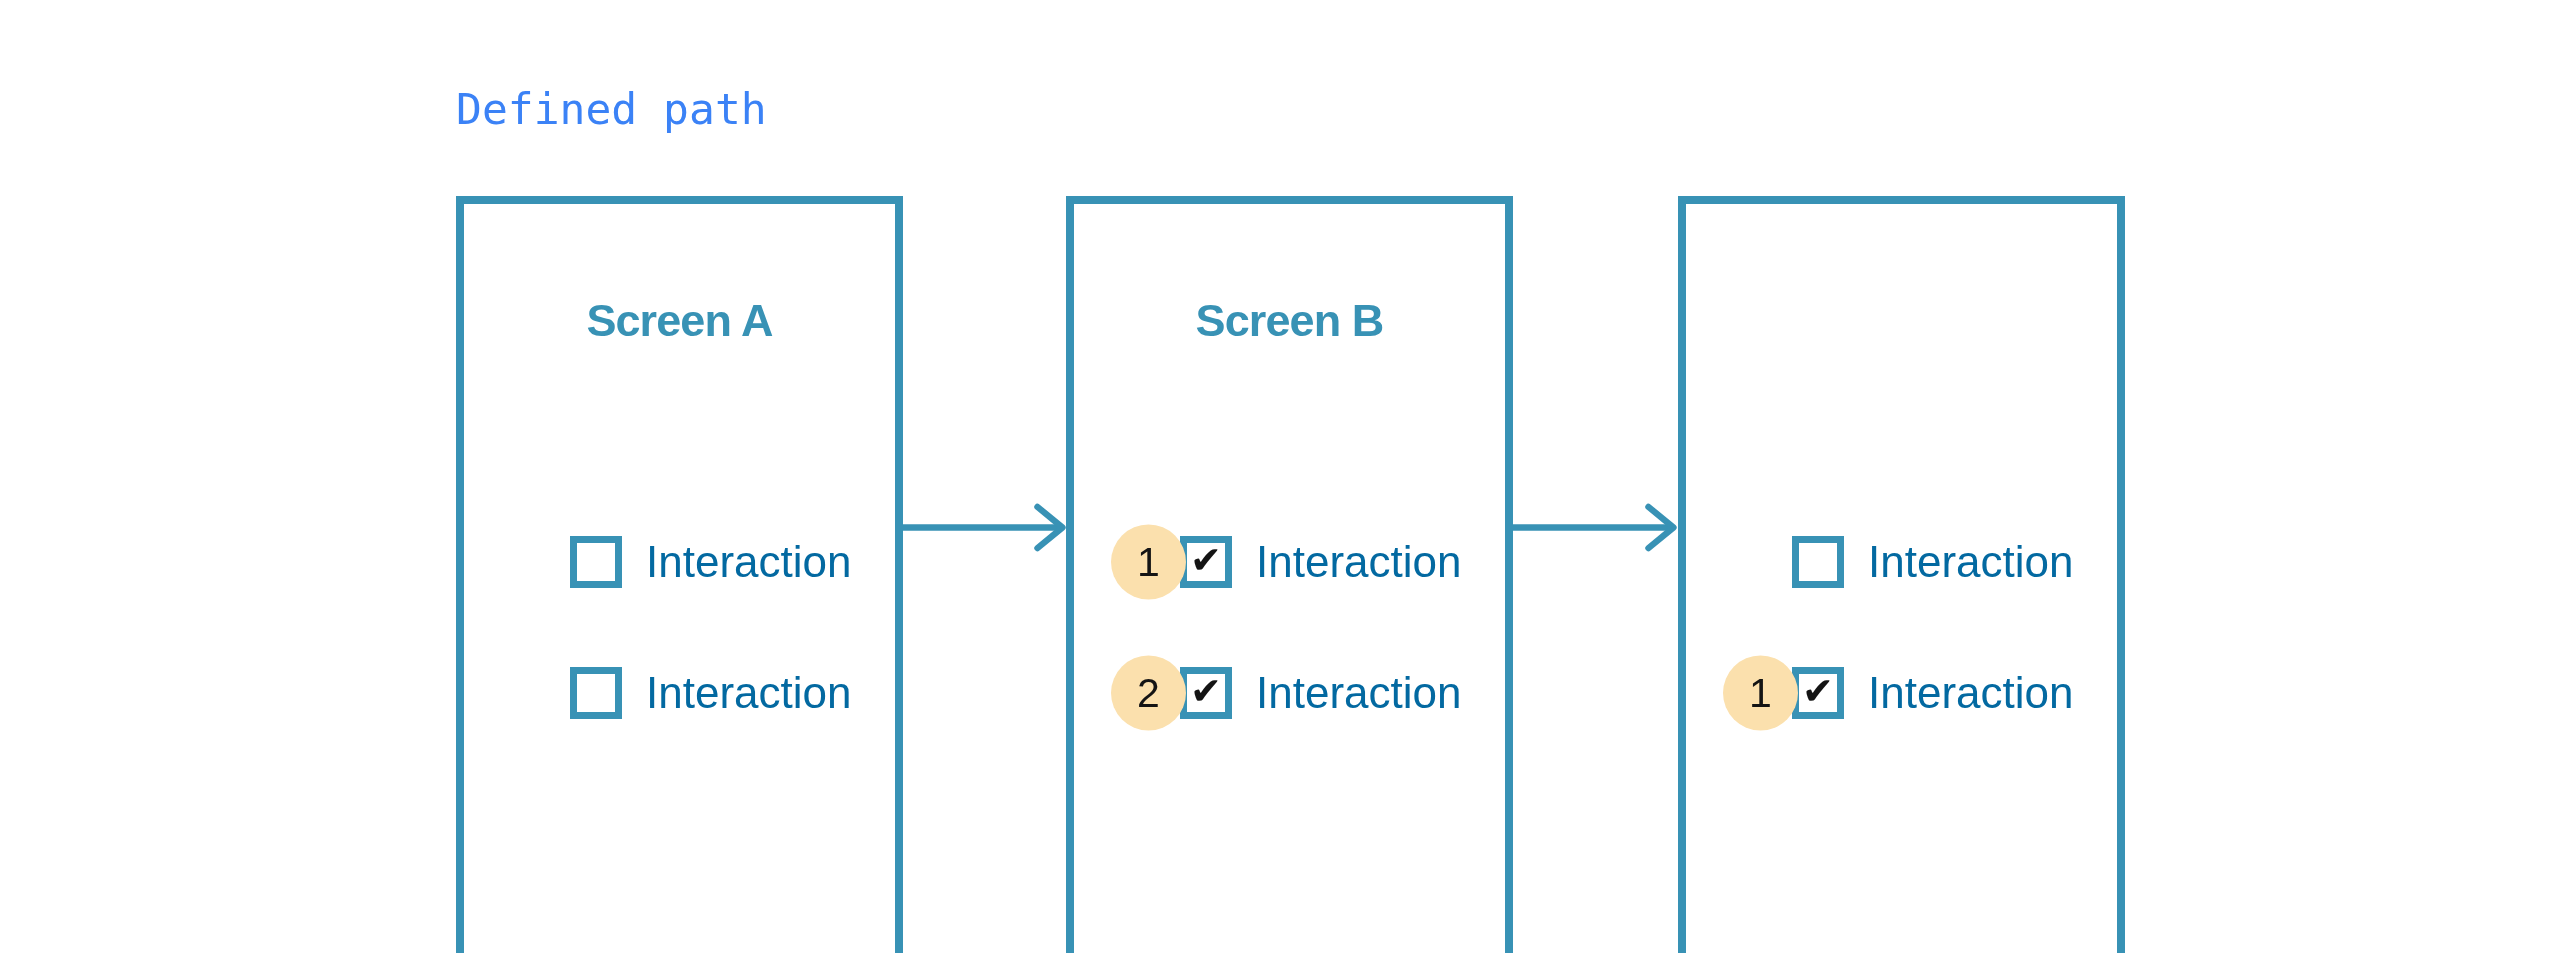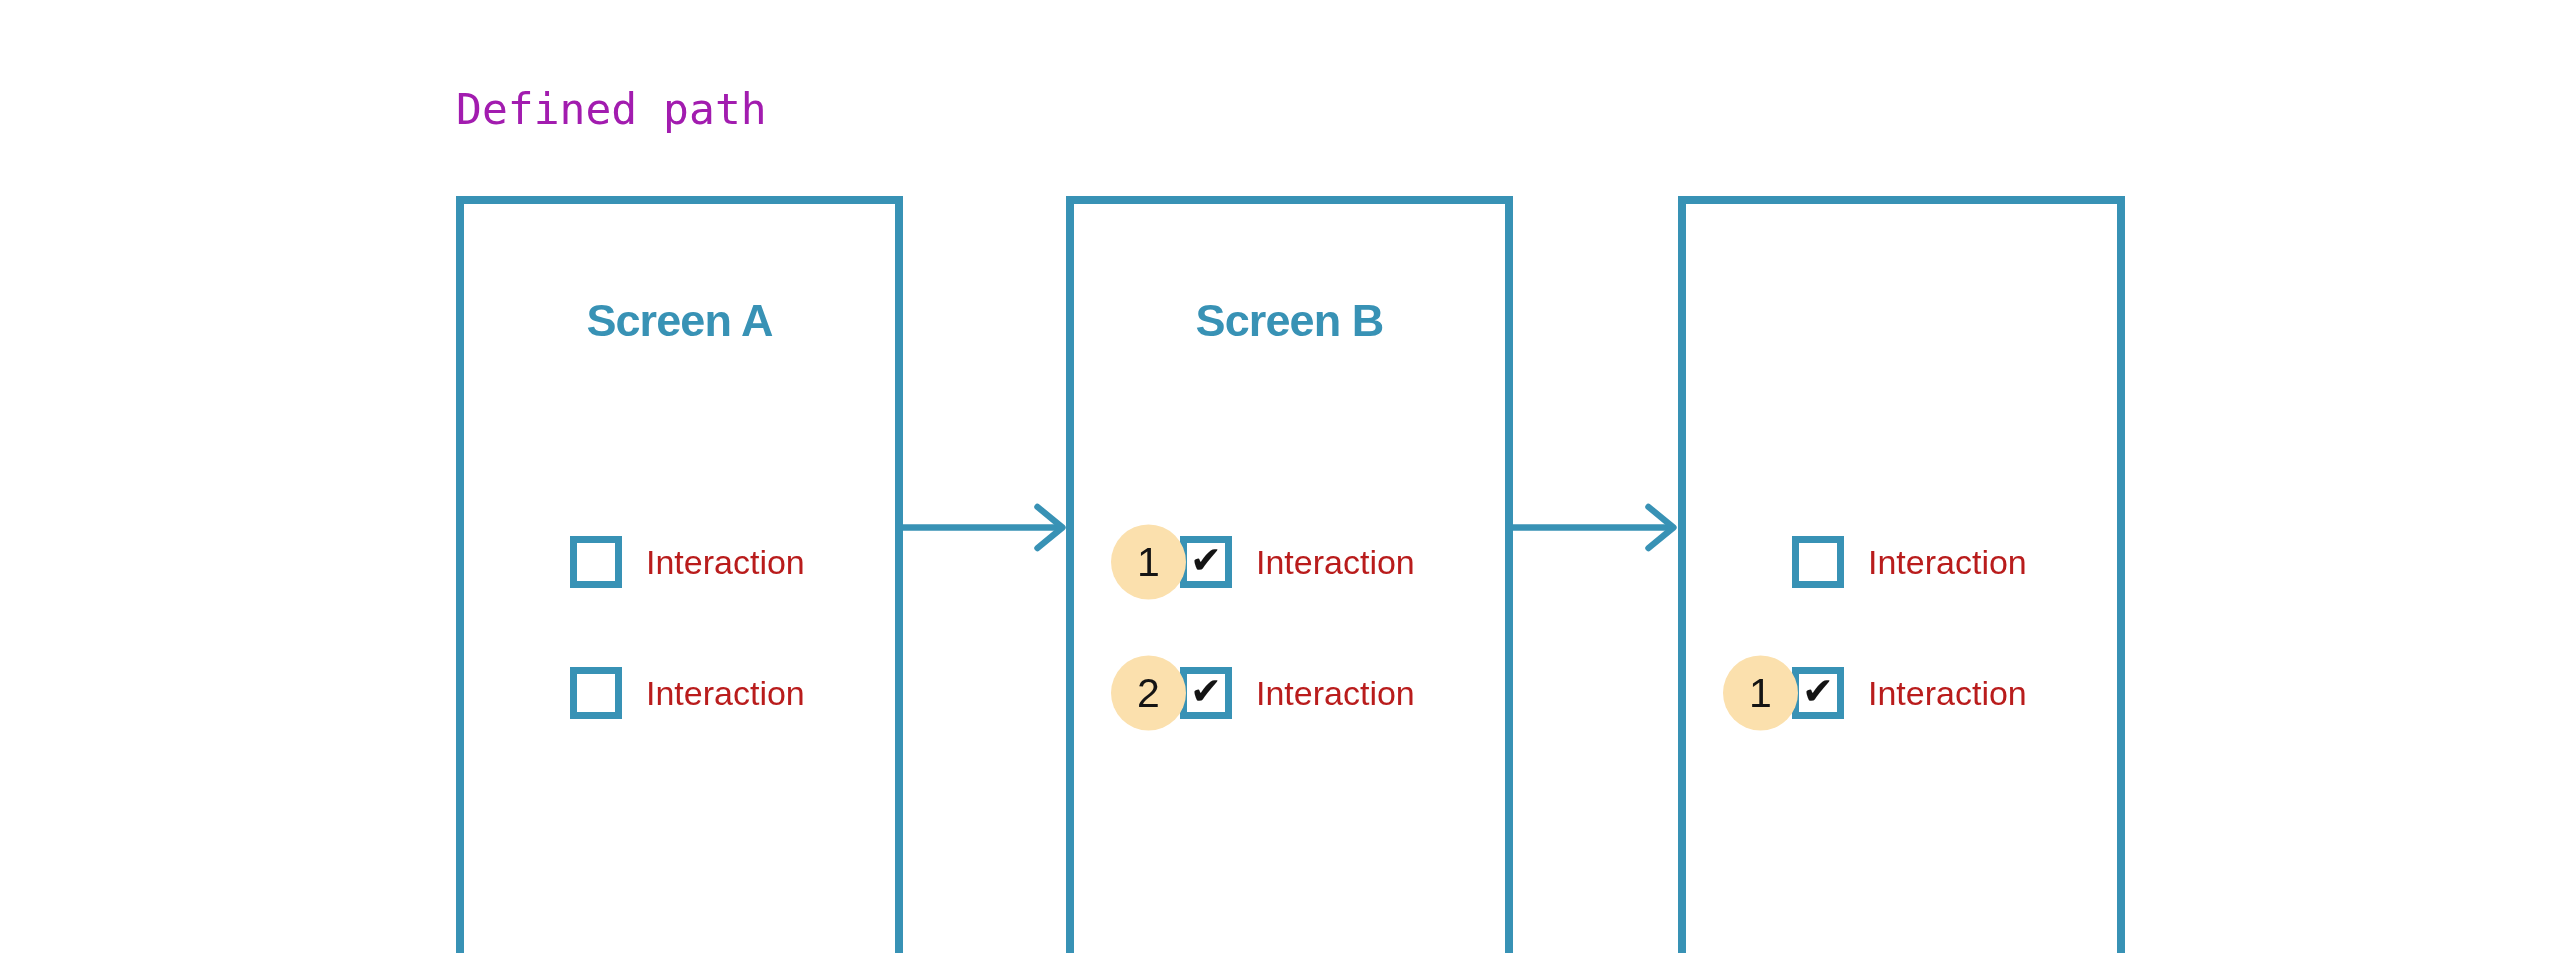--- a/index.html
+++ b/index.html
@@ -15,21 +15,21 @@
     overflow: hidden;
     font-family: "Liberation Sans", sans-serif;
   }
   .diagram-title {
     position: absolute;
     left: 456px;
     top: 86px;
     font-family: "DejaVu Sans Mono", monospace;
     font-size: 43px;
     line-height: 1.1;
-    color: #a21caf;
+    color: #3b82f6;
     white-space: pre;
   }
   .screen {
     position: absolute;
     top: 196px;
     width: 447px;
     height: 808px;
     border: 8px solid #3892B5;
     background: #ffffff;
     box-sizing: border-box;
@@ -90,22 +90,22 @@
     color: #141414;
     font-size: 41px;
     display: flex;
     align-items: center;
     justify-content: center;
     z-index: 2;
   }
   .badge:empty { display: none; }
   .label {
     margin-left: 24px;
-    font-size: 34px;
-    color: #b91c1c;
+    font-size: 44px;
+    color: #0369a1;
     white-space: nowrap;
   }
   .arrow {
     position: absolute;
     top: 497px;
     width: 165px;
     height: 61px;
   }
   #arrow-1 { left: 902px; }
   #arrow-2 { left: 1513px; }

